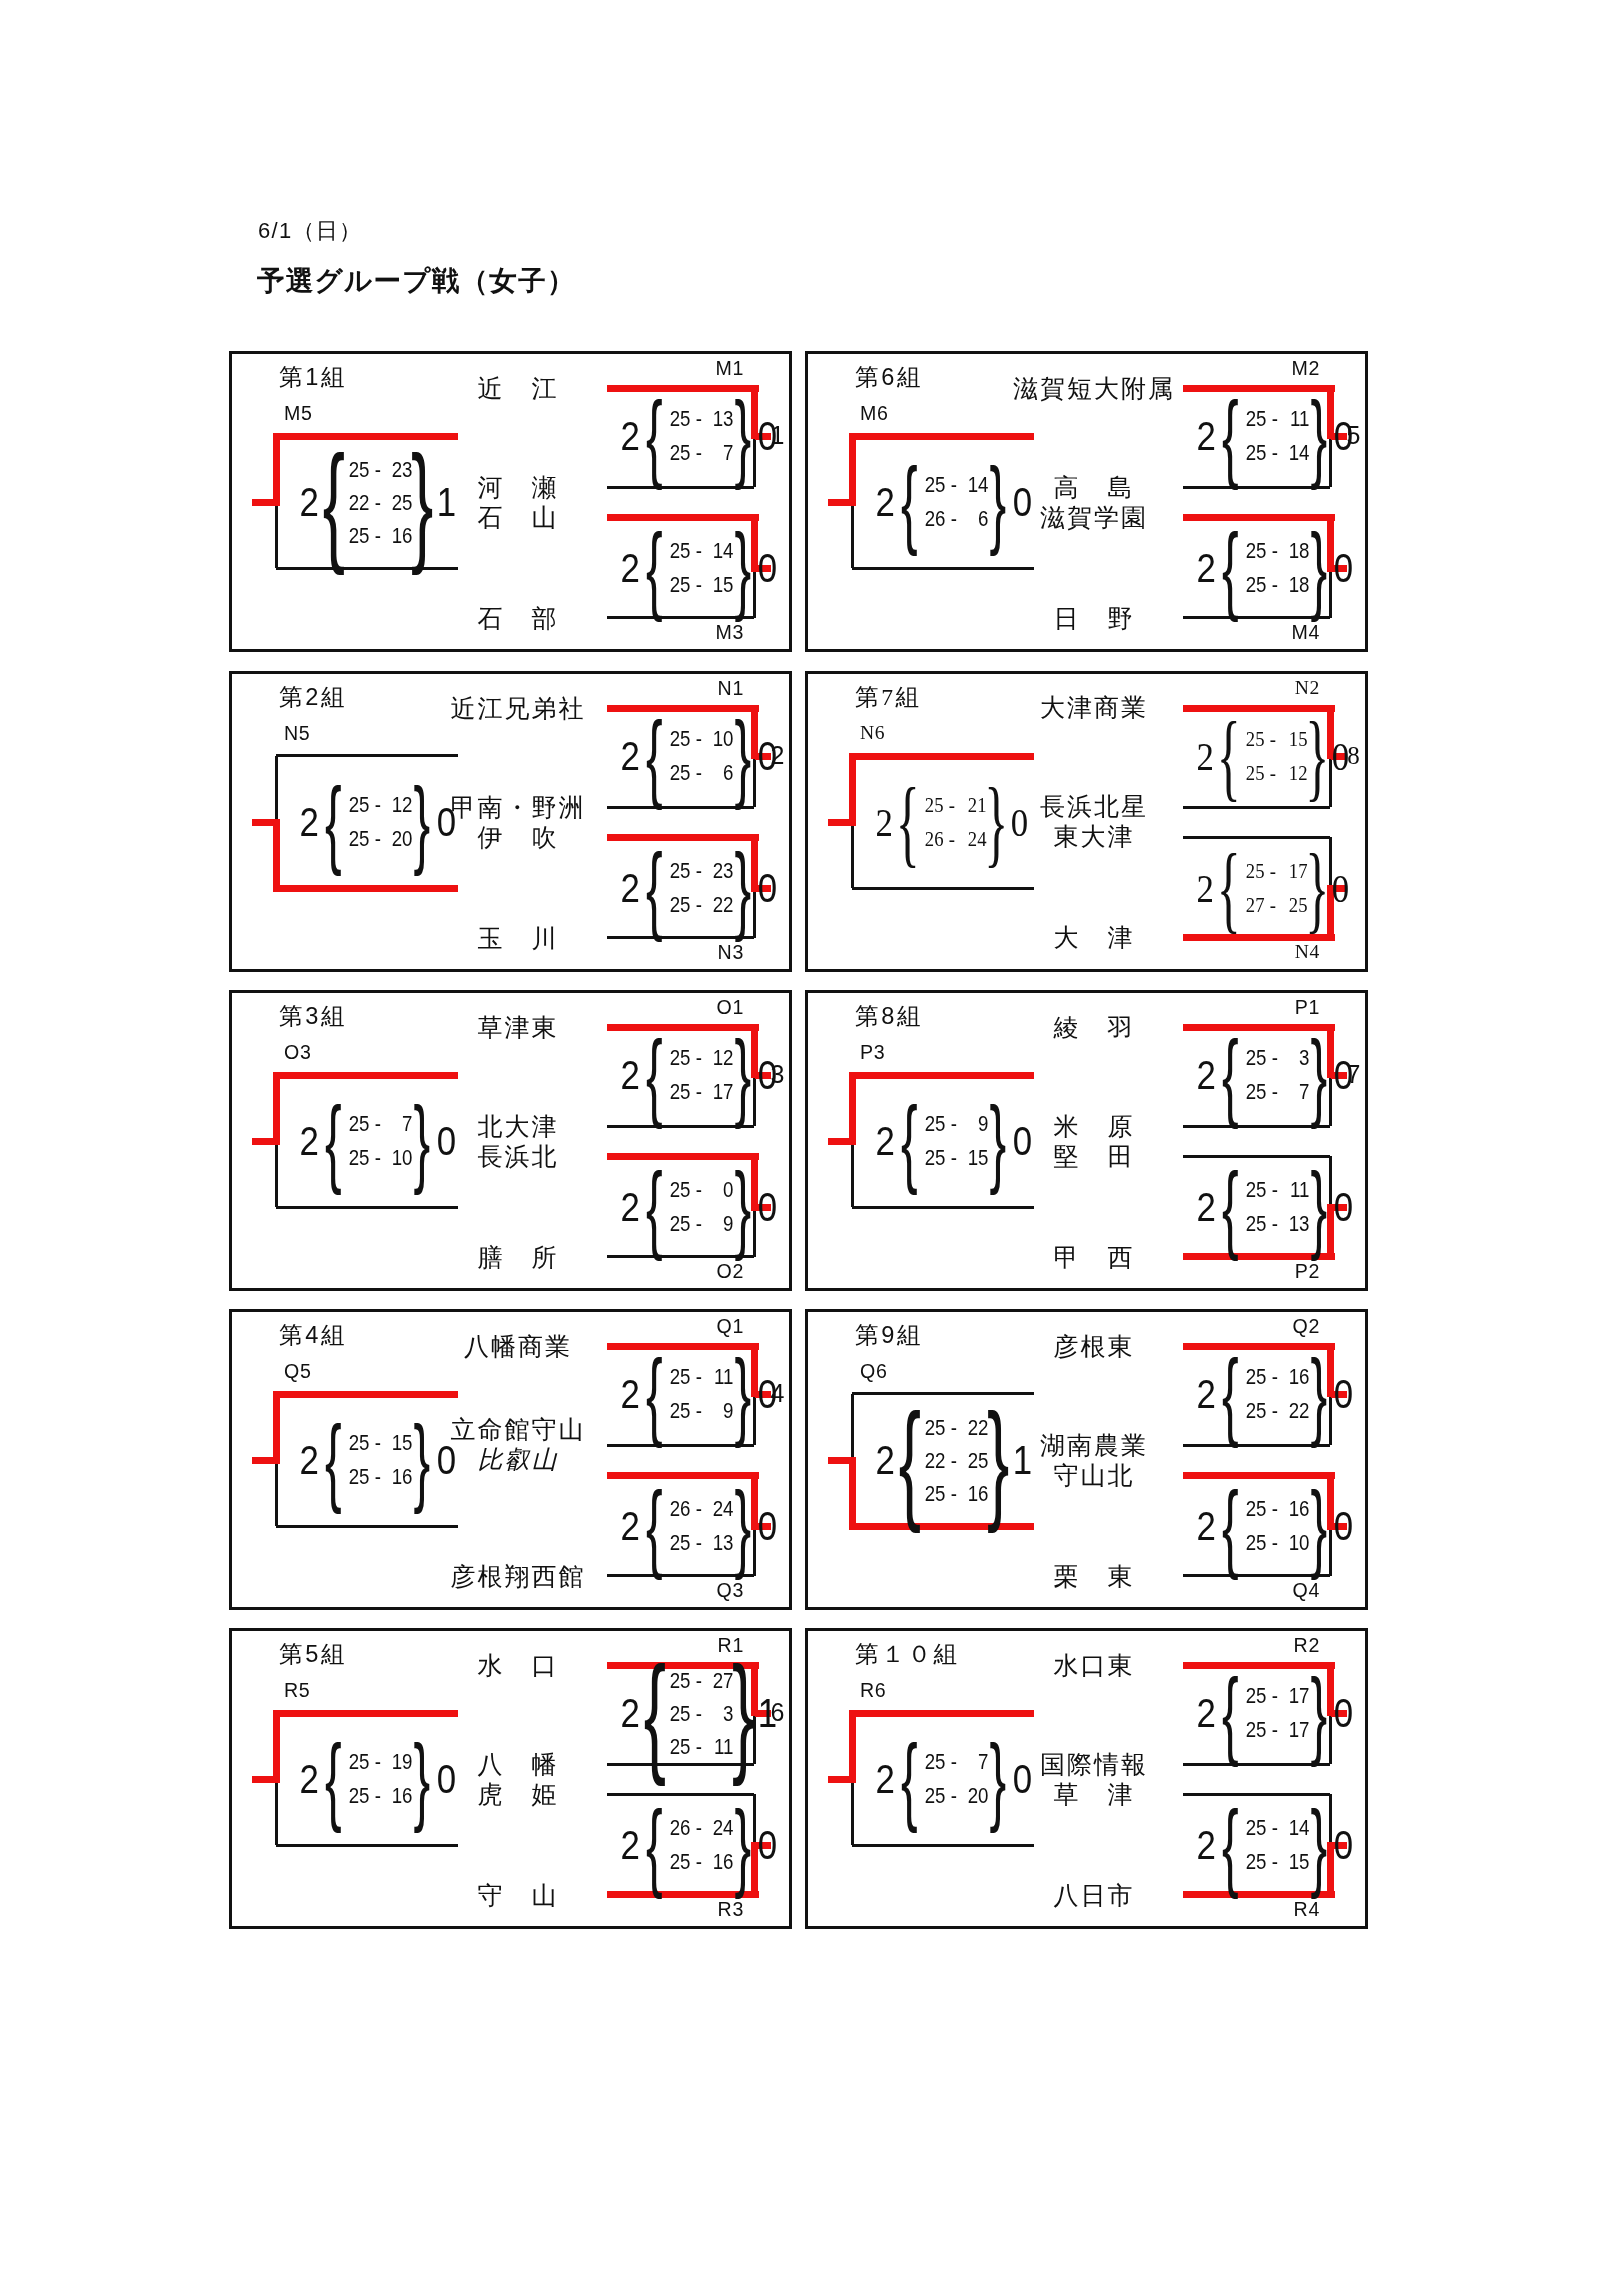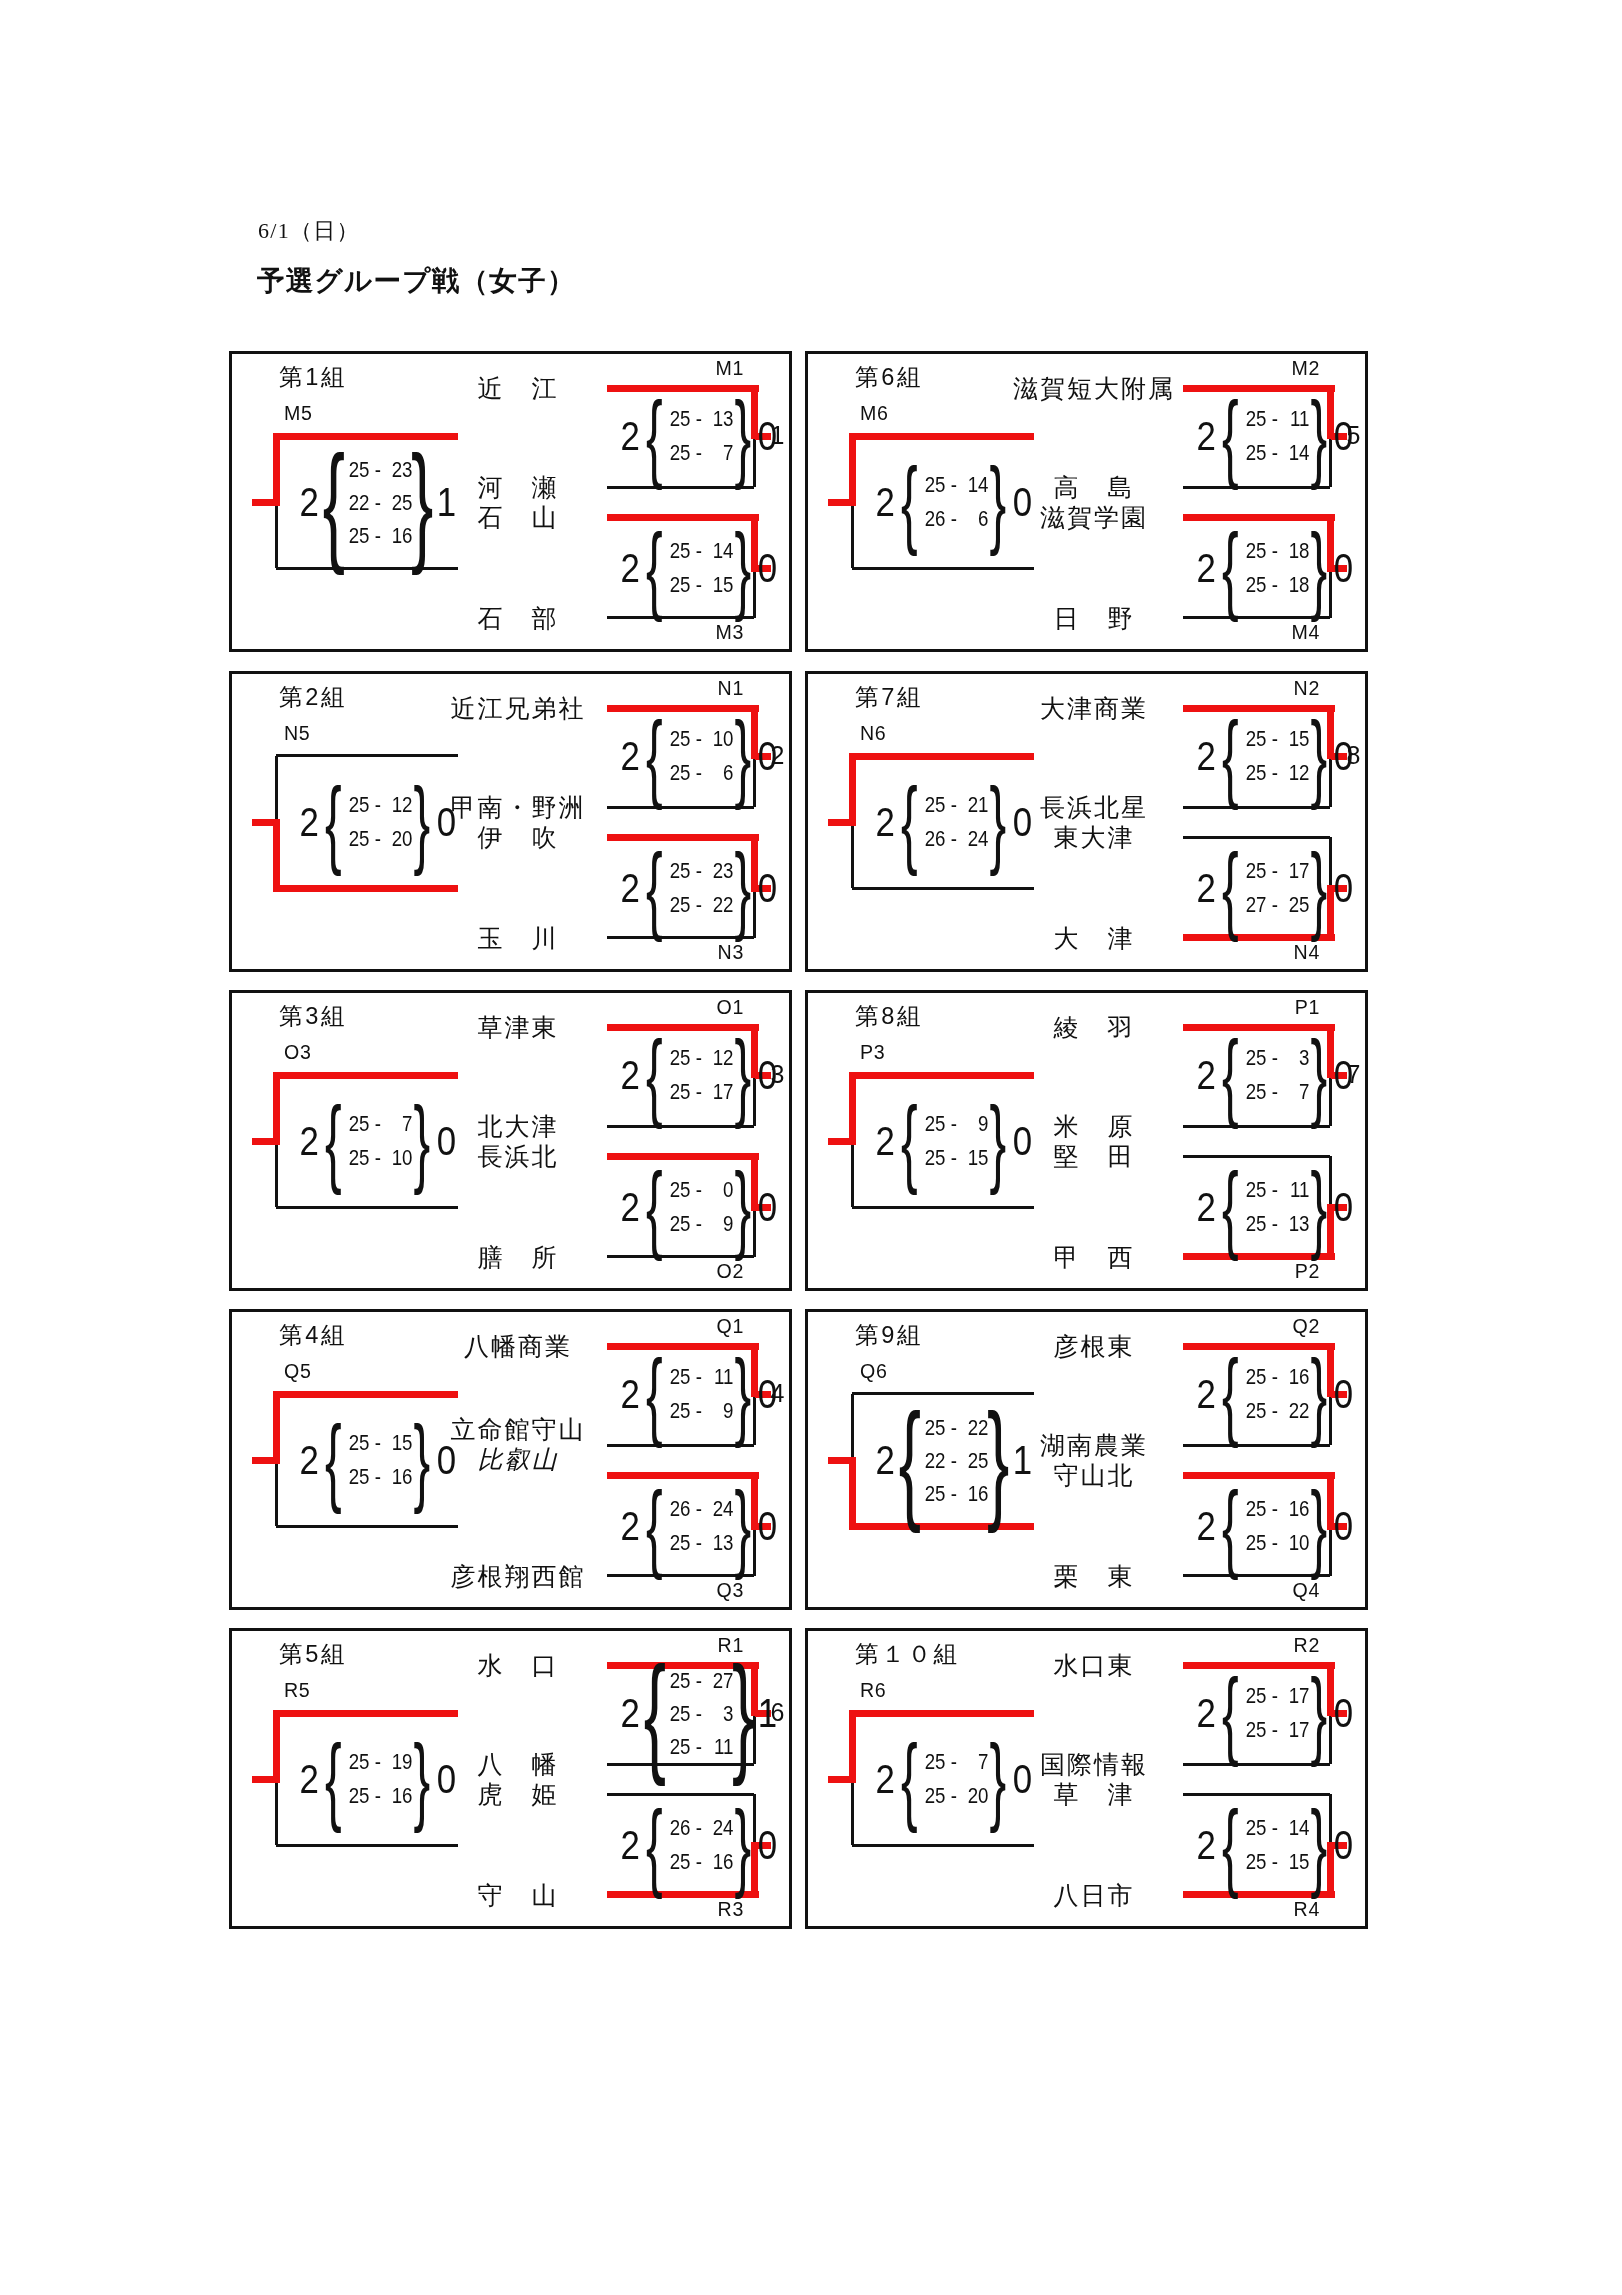--- a/index.html
+++ b/index.html
@@ -3,21 +3,21 @@
 <meta charset="utf-8">
 <style>
   html,body{margin:0;padding:0;background:#ffffff;}
   .page{position:relative;width:1622px;height:2295px;background:#fff;overflow:hidden;
         font-family:"Liberation Sans","DejaVu Sans",sans-serif;color:#111;}
   .tbox{position:absolute;left:216px;top:116px;width:1126px;height:80px;
         border:1.3px solid #e89a50;box-sizing:border-box;}
   .tbox-inner{position:absolute;inset:2.6px;border:1.3px solid #e89a50;
         display:flex;align-items:center;justify-content:center;}
   .ttl{font-size:33px;font-weight:700;letter-spacing:1.3px;white-space:nowrap;}
-  .date{position:absolute;left:258px;top:216px;font-size:22px;letter-spacing:1.3px;font-family:Liberation Serif, serif;}
+  .date{position:absolute;left:258px;top:216px;font-size:22px;letter-spacing:1.3px;}
   .subtitle{position:absolute;left:257px;top:263px;font-size:27.5px;font-weight:600;letter-spacing:1.3px;}
   .courts{position:absolute;left:978px;top:229px;}
   .court-line{font-size:19.6px;line-height:33px;white-space:nowrap;}
   .grp{position:absolute;width:563px;height:301px;border:3.3px solid #111;box-sizing:border-box;background:#fff;}
   .glabel{position:absolute;left:47px;top:6.5px;font-size:23.6px;letter-spacing:2.6px;white-space:nowrap;}
   .code{position:absolute;font-size:19.6px;letter-spacing:0.7px;white-space:nowrap;}
   .code.fc{left:52px;top:48px;}
   .code.tc{left:427px;top:2.6px;width:85px;text-align:right;}
   .code.bc{left:427px;top:267px;width:85px;text-align:right;}
   .t-name{position:absolute;left:188px;width:196px;text-align:center;font-size:25px;
@@ -617,21 +617,21 @@
               <span class="b">6</span>
             </div>
           </div>
           <div class="brace">
             <span>}</span>
           </div>
           <span class="cnt">0</span>
         </div>
         <div class="adv" style="top: 66px;">5</div>
       </div>
-      <div class="grp" style="left: 805px; top: 671px;">
+      <div class="grp" style="left: 805px; top: 671px; font-family: Liberation Serif, serif;">
         <div class="glabel">第7組</div>
         <div class="code fc">N6</div>
         <div class="code tc">N2</div>
         <div class="code bc">N4</div>
         <div class="t-name" style="top: 17px;">大津商業</div>
         <div class="t-name" style="top: 116px;">長浜北星</div>
         <div class="t-name" style="top: 146px;">東大津</div>
         <div class="t-name" style="top: 247px;">大　津</div>
         <div class="ln" style="left: 375px; top: 33px; width: 147px; height: 2.6px;"></div>
         <div class="ln" style="left: 375px; top: 132px; width: 147px; height: 2.6px;"></div>

